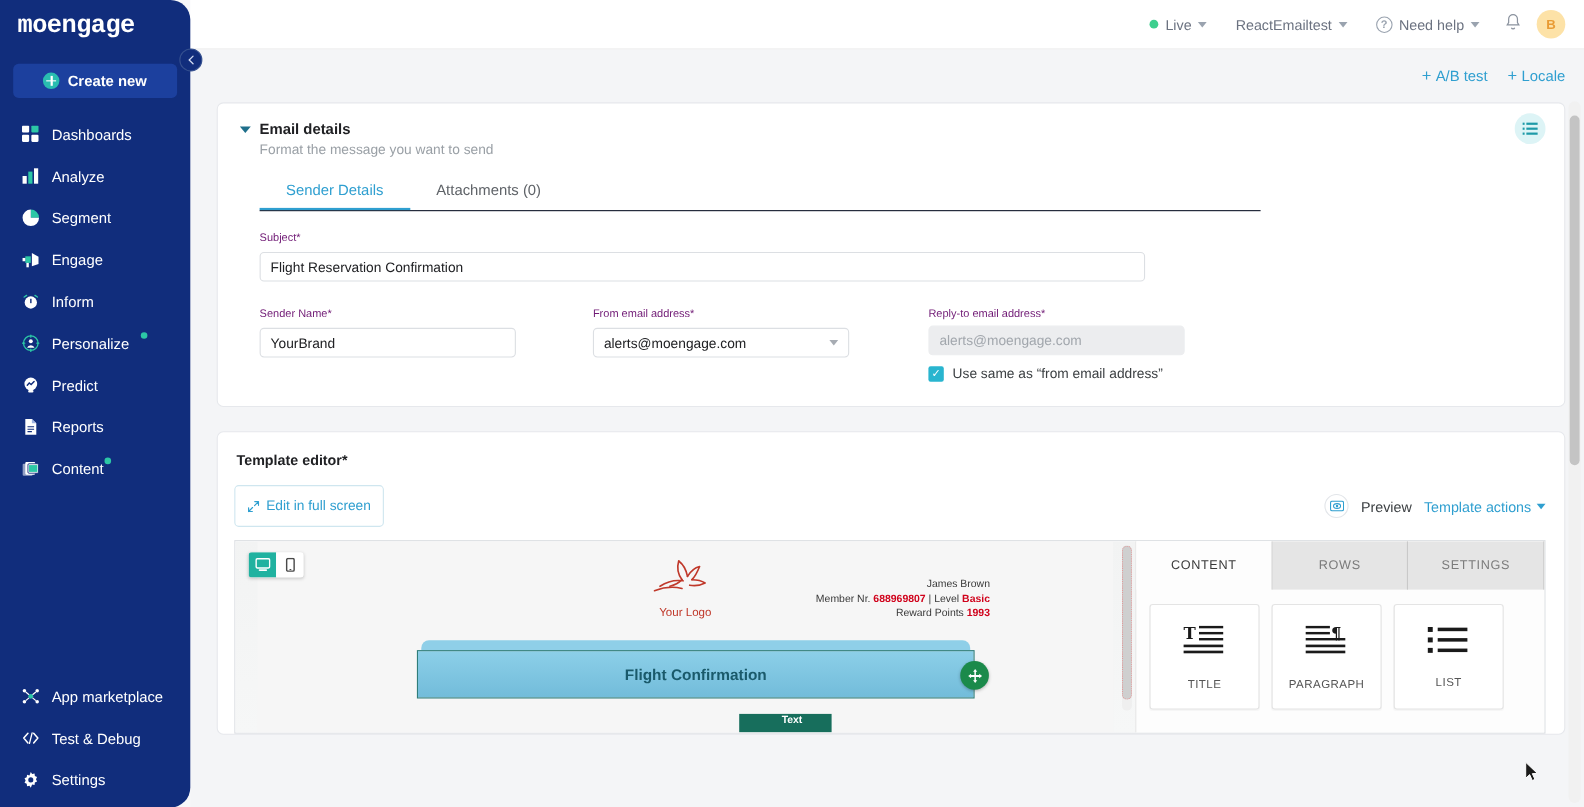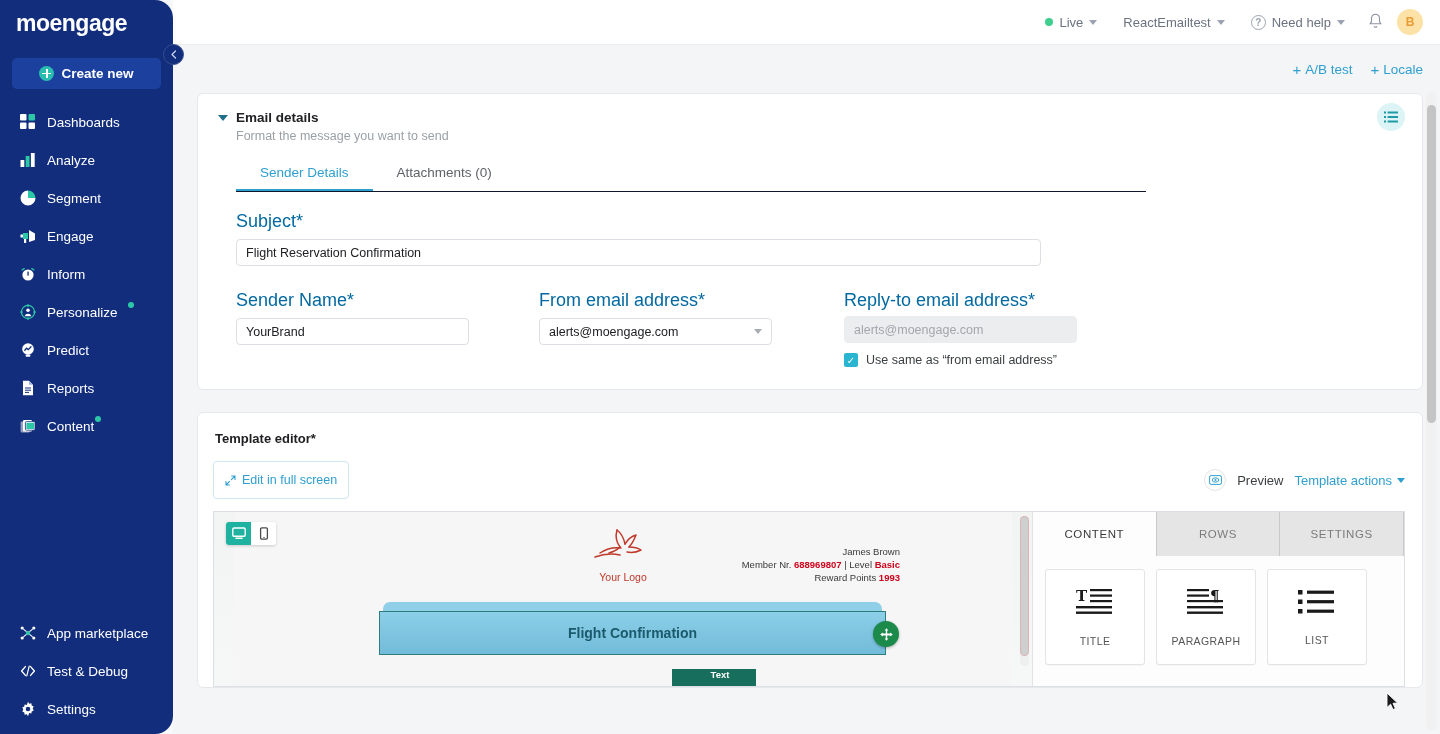--- a/index.html
+++ b/index.html
@@ -20,21 +20,21 @@
     border-top-right-radius: 18px;
     border-bottom-right-radius: 18px;
     z-index: 30;
   }
   .brand {
     height: 46px; display: flex; align-items: center;
     padding-left: 16px;
   }
   .brand-text {
     color: #fff; font-size: 23px; font-weight: 700;
-    letter-spacing: -0.5px; font-family: Liberation Sans, sans-serif;
+    letter-spacing: -0.5px; font-family: Liberation Mono, monospace;
   }
   .collapse-btn {
     position: absolute; right: -11px; top: 44px;
     width: 21px; height: 21px; border-radius: 50%;
     background: #112D7C; border: 1px solid #35508f;
     display: flex; align-items: center; justify-content: center;
     color: #cfd8ef; font-size: 10px; cursor: pointer;
     z-index: 40;
   }
   .create-new {
@@ -135,21 +135,21 @@
   }
   .ed-body { padding: 0 20px 22px 20px; }
 
   .tabs { display: flex; gap: 0; border-bottom: 1px solid #0f172a; margin: 0 0 0 18px; width: 910px;}
   .tab {
     padding: 9px 24px 9px 24px; font-size: 13.5px; color: #5f6368;
     cursor: pointer; border-bottom: 2px solid transparent;
   }
   .tab.active { color: #2F9FD0; border-bottom-color: #2F9FD0; }
 
-  .fld-label { font-size: 18px; color: #0369a1; margin-bottom: 7px; }
+  .fld-label { font-size: 10px; color: #701a75; margin-bottom: 7px; }
   .fld-input {
     height: 27px; border: 1px solid #dcdfe3; border-radius: 4px;
     font-size: 12.5px; color: #202124; padding: 0 9px;
     display: flex; align-items: center; background: #fff;
     font-family: "Liberation Sans", sans-serif;
   }
   .fld-input.readonly { background: #ECEDEF; border-color: #ECEDEF; color: #a2a7ad; }
   .fld-input.select { justify-content: space-between; cursor: pointer; }
   .sel-caret { width:0;height:0;border-left:4px solid transparent;border-right:4px solid transparent;border-top:5px solid #a7acb3; }
 

